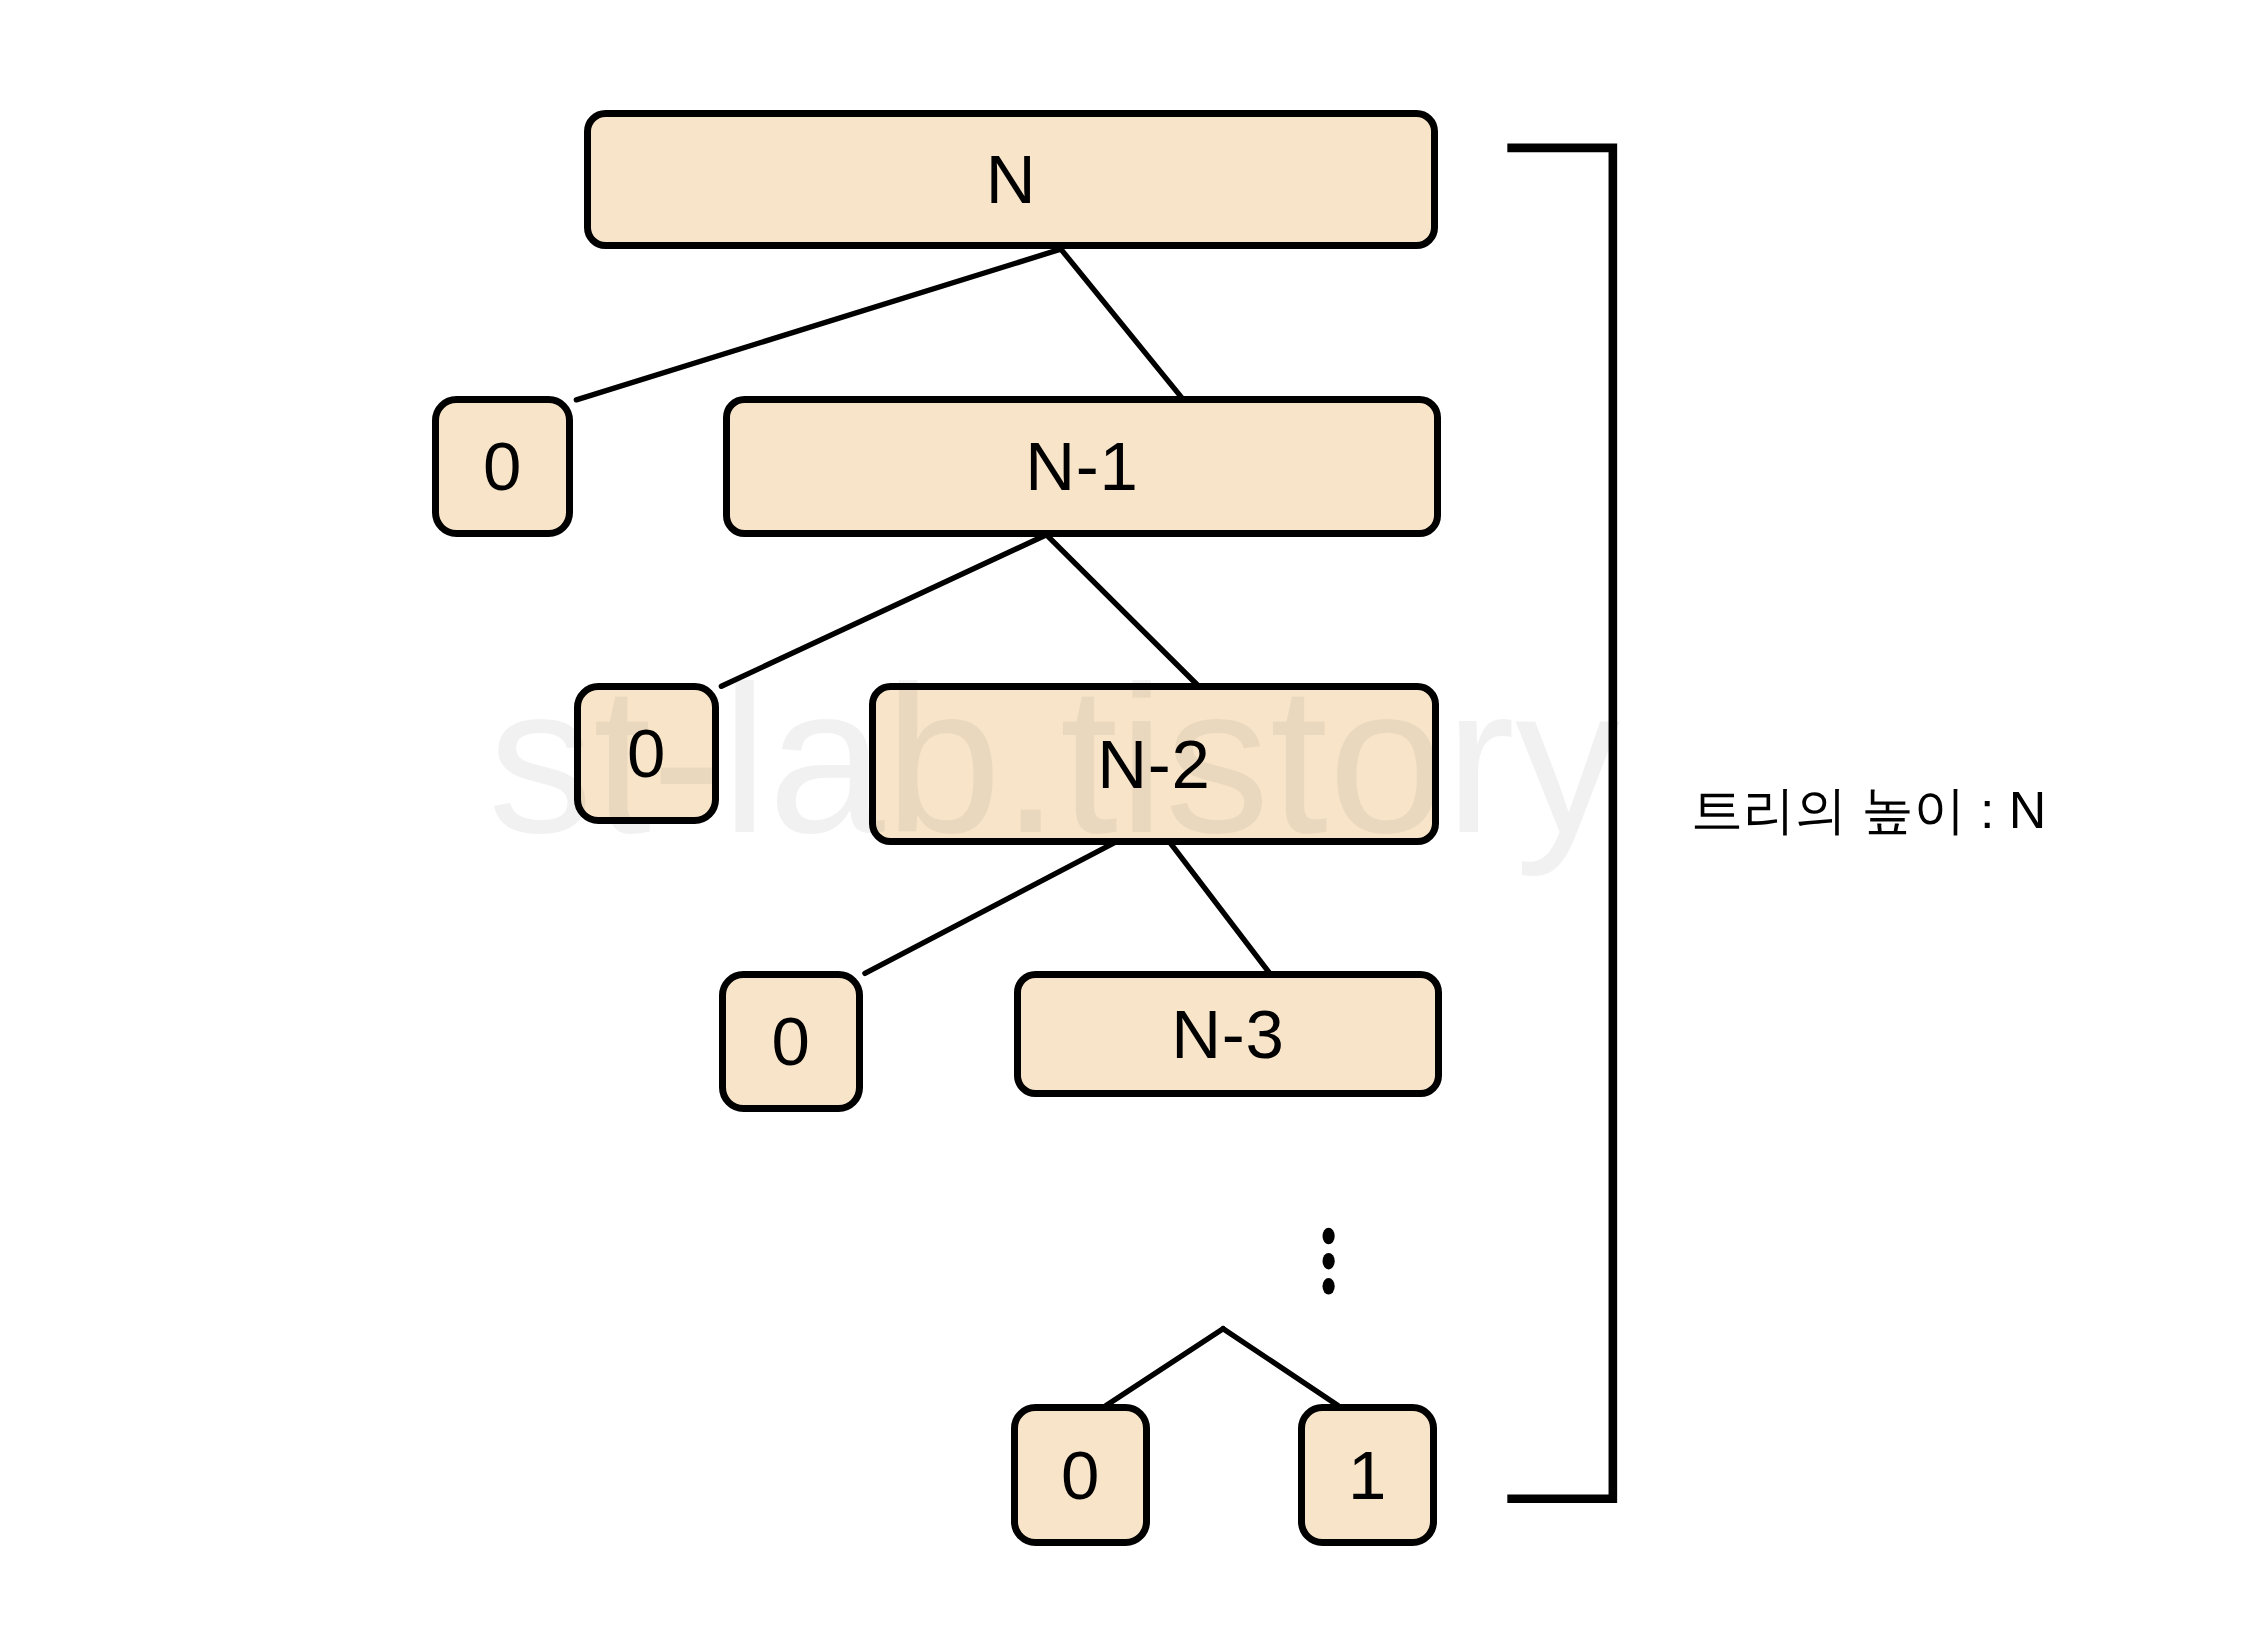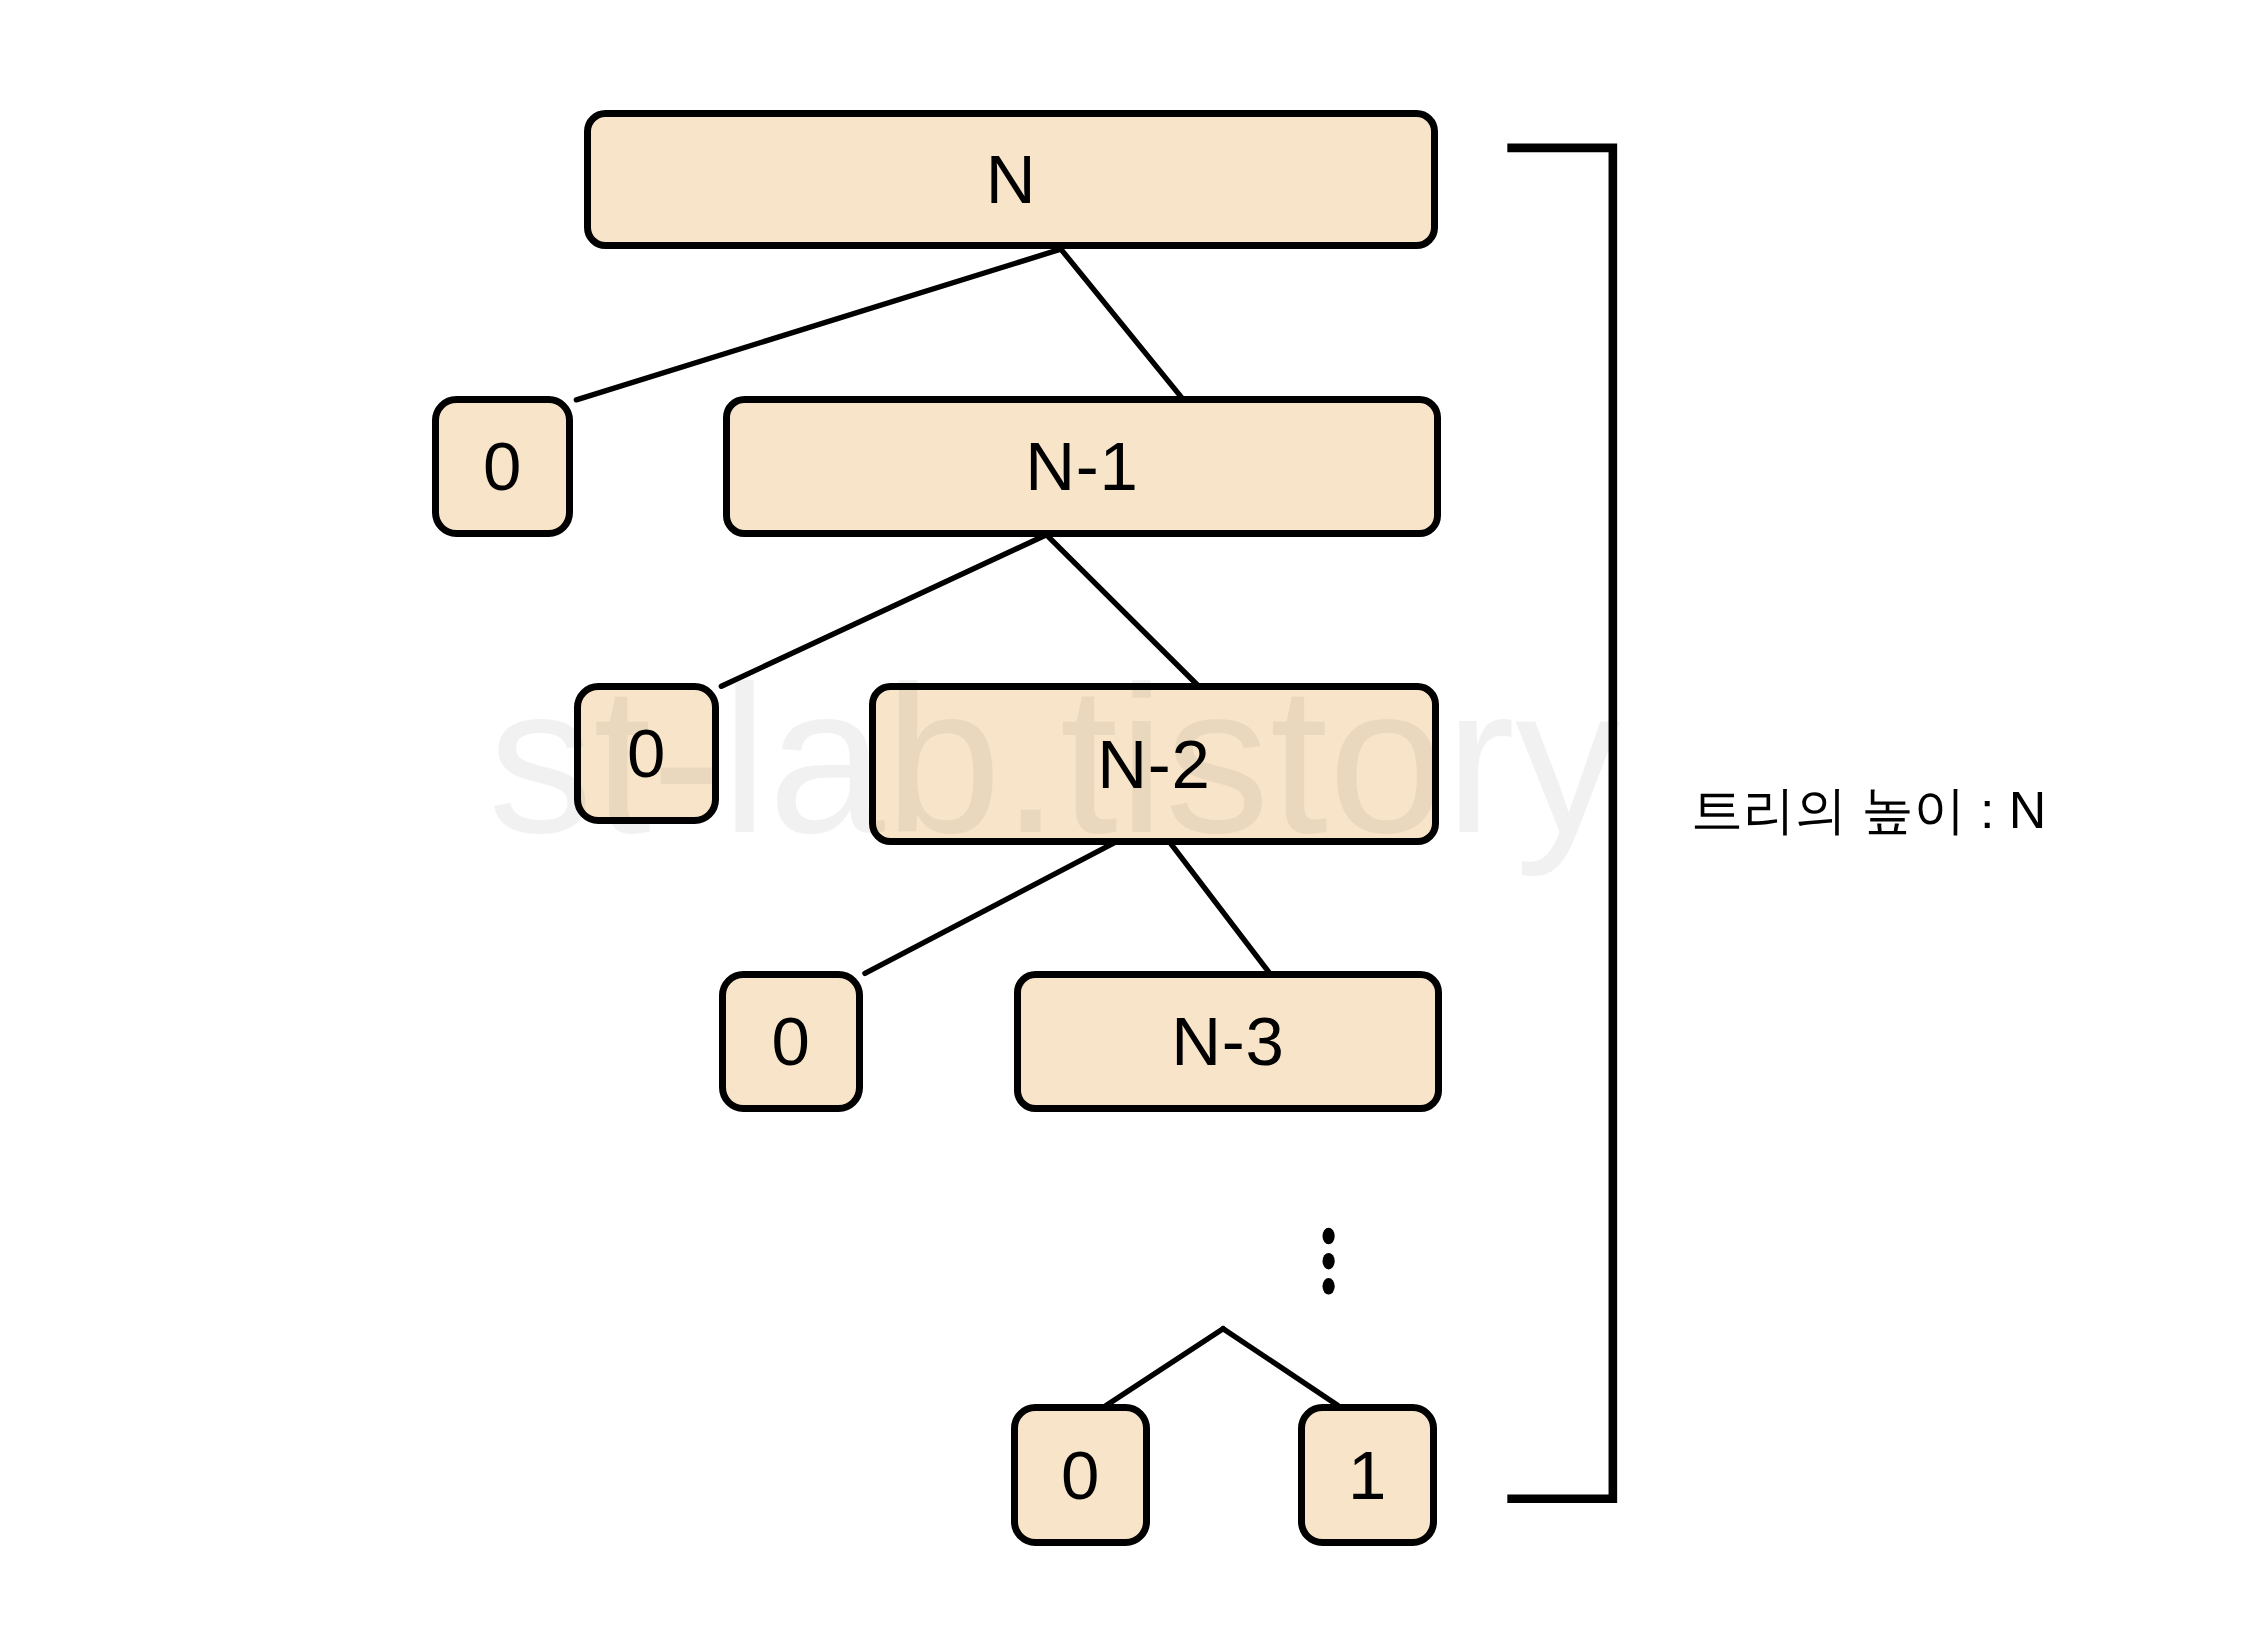--- a/index.html
+++ b/index.html
@@ -40,21 +40,21 @@
   }
   .node.big { border-radius: 21.5px; }
   .node.small { border-radius: 24.4px; }
 
   .node-root  { left: 584px;  top: 110px;  width: 854px; height: 139px; }
   .node-l1z   { left: 432px;  top: 396px;  width: 141px;  height: 141px; }
   .node-n1    { left: 723px; top: 396px;  width: 718px; height: 141px; }
   .node-l2z   { left: 574px;  top: 683px;  width: 145px;  height: 141px; }
   .node-n2    { left: 869px; top: 683px;  width: 570px;  height: 162px; }
   .node-l3z   { left: 719px; top: 971px; width: 144px;  height: 141px; }
-  .node-n3    { left: 1014px; top: 971px; width: 428px;  height: 141px; }
+  .node-n3    { left: 1014px; top: 971px; width: 428px;  height: 126px; }
   .node-b0    { left: 1011px; top: 1404px; width: 139px;  height: 142px; }
   .node-b1    { left: 1298px; top: 1404px; width: 139px;  height: 142px; }
 
   .bracket-label {
     position: absolute;
     left: 1691px;
     top: 781px;
     font-size: 52px;
     line-height: 1.15;
     color: var(--text, #000000);

